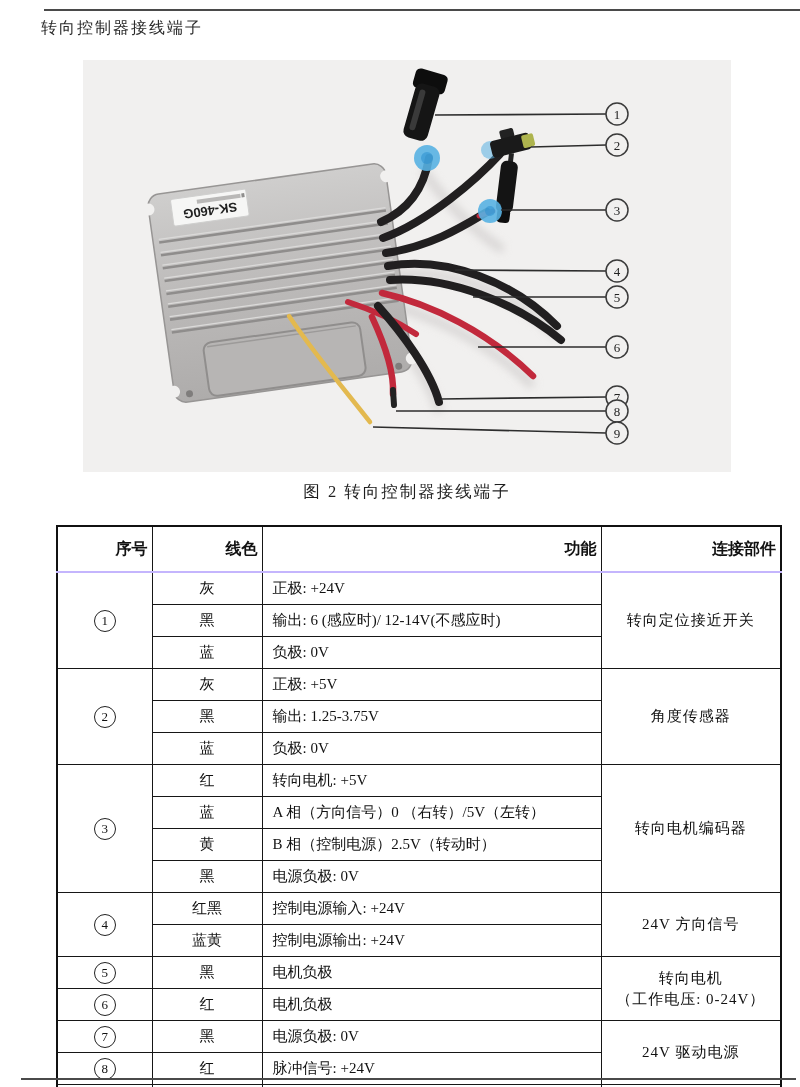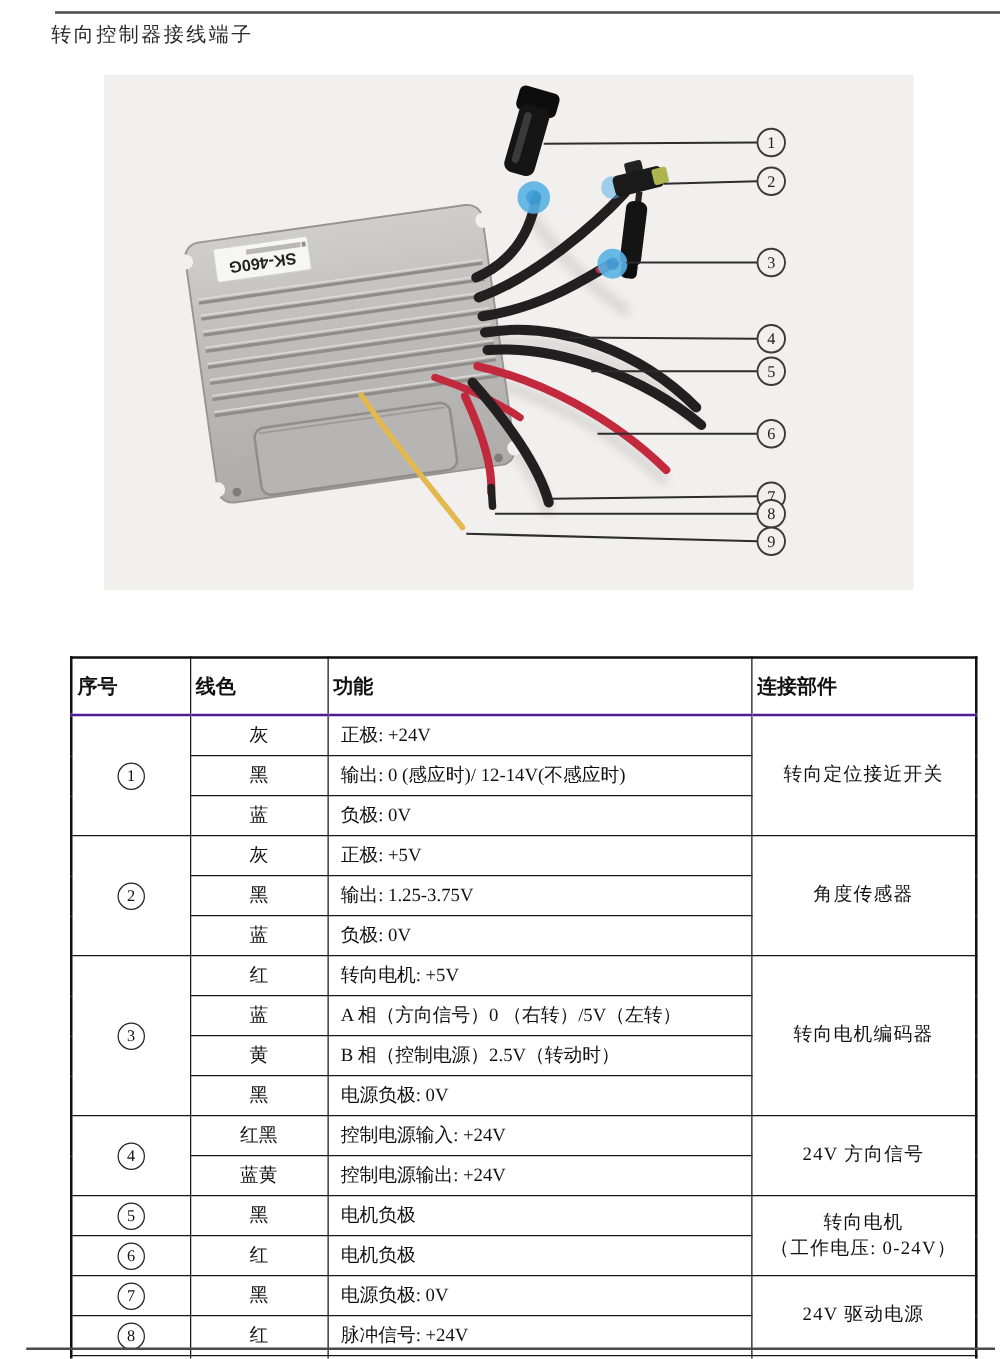--- a/index.html
+++ b/index.html
@@ -22,21 +22,21 @@
     position:absolute; left:56px; top:525px; width:724px;
     border-collapse:collapse; table-layout:fixed;
     font-size:15px; color:#111;
   }
   table.wiring col.c-num{width:95px;}
   table.wiring col.c-color{width:110px;}
   table.wiring col.c-func{width:339px;}
   table.wiring col.c-comp{width:180px;}
   table.wiring th, table.wiring td{border:1px solid #161616; padding:0 4px;}
   table.wiring{border:2px solid #111;}
-  table.wiring th{height:44px; font-size:16px; font-weight:bold; text-align:left; border-bottom:2px solid #4c1d95;}
+  table.wiring th{height:44px; font-size:16px; font-weight:bold; text-align:right; border-bottom:2px solid #c4b5fd;}
   table.wiring td{height:31px;}
   .num-cell,.color-cell,.comp-cell{text-align:center;}
   .func-cell{text-align:left; padding-left:10px !important;}
   .comp-cell{line-height:1.35; letter-spacing:1px;}
   .circ-num{
     display:inline-flex; align-items:center; justify-content:center;
     width:20px; height:20px; border:1.4px solid #222; border-radius:50%;
     font-size:13px; line-height:1;
   }
 </style>
@@ -208,20 +208,21 @@
           </g>
           <g>
             <line x1="290" y1="367" x2="523" y2="373" stroke="#2d2d2d" stroke-width="1.7"></line>
             <circle cx="534" cy="373" r="11" fill="#f1f0ef" stroke="#3a3a3a" stroke-width="1.5"></circle>
             <text x="534" y="377.5" text-anchor="middle" font-size="13" fill="#222" font-family="Liberation Serif, DejaVu Serif, serif">9</text>
           </g>
         </g>
     </svg>
   </div>
 
+  <div class="figure-caption">图 2  转向控制器接线端子</div>
 
   <table class="wiring">
     <colgroup>
       <col class="c-num">
         <col class="c-color">
         <col class="c-func">
         <col class="c-comp">
     </colgroup>
     <thead>
         <tr>
@@ -235,21 +236,21 @@
         <tr>
           <td class="num-cell" rowspan="3"><span class="circ-num">1</span></td>
           <td class="color-cell">灰</td>
           <td class="func-cell">正极: +24V</td>
           <td class="comp-cell" rowspan="3">
             <div>转向定位接近开关</div>
           </td>
         </tr>
         <tr>
           <td class="color-cell">黑</td>
-          <td class="func-cell">输出: 0 (感应时)/ 12-14V(不感应时)</td>
+          <td class="func-cell">输出: 6 (感应时)/ 12-14V(不感应时)</td>
         </tr>
         <tr>
           <td class="color-cell">蓝</td>
           <td class="func-cell">负极: 0V</td>
         </tr>
         <tr>
           <td class="num-cell" rowspan="3"><span class="circ-num">2</span></td>
           <td class="color-cell">灰</td>
           <td class="func-cell">正极: +5V</td>
           <td class="comp-cell" rowspan="3">

